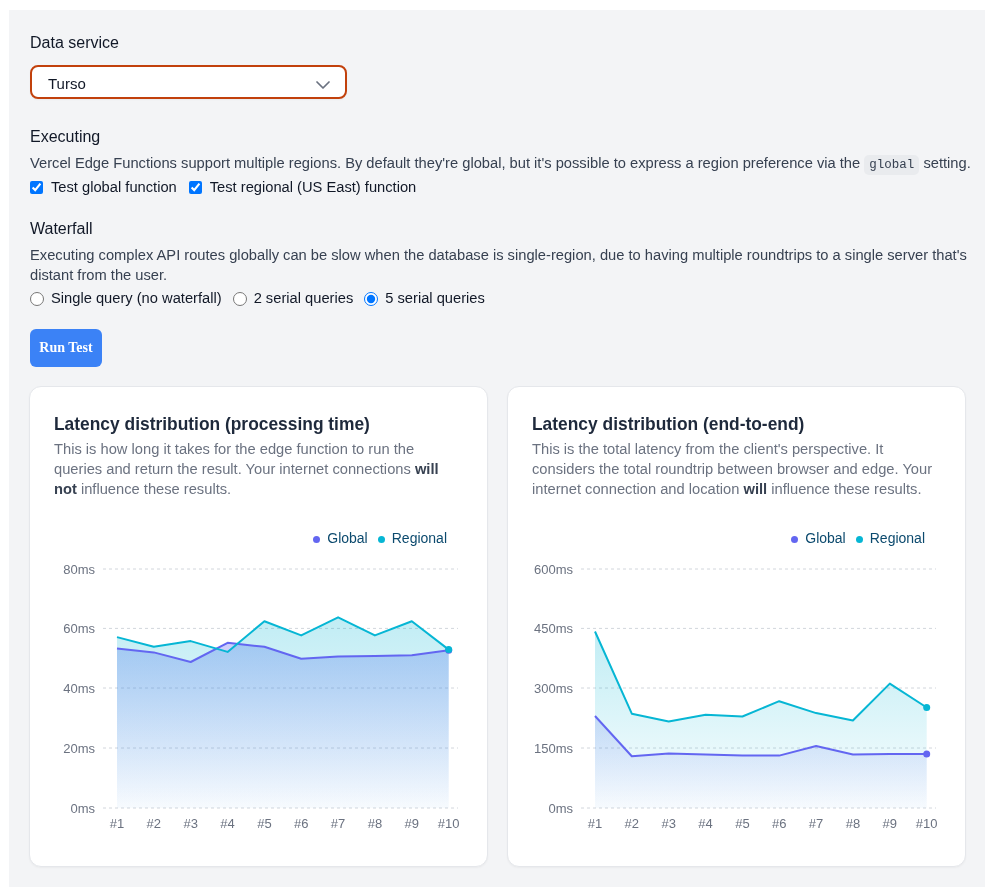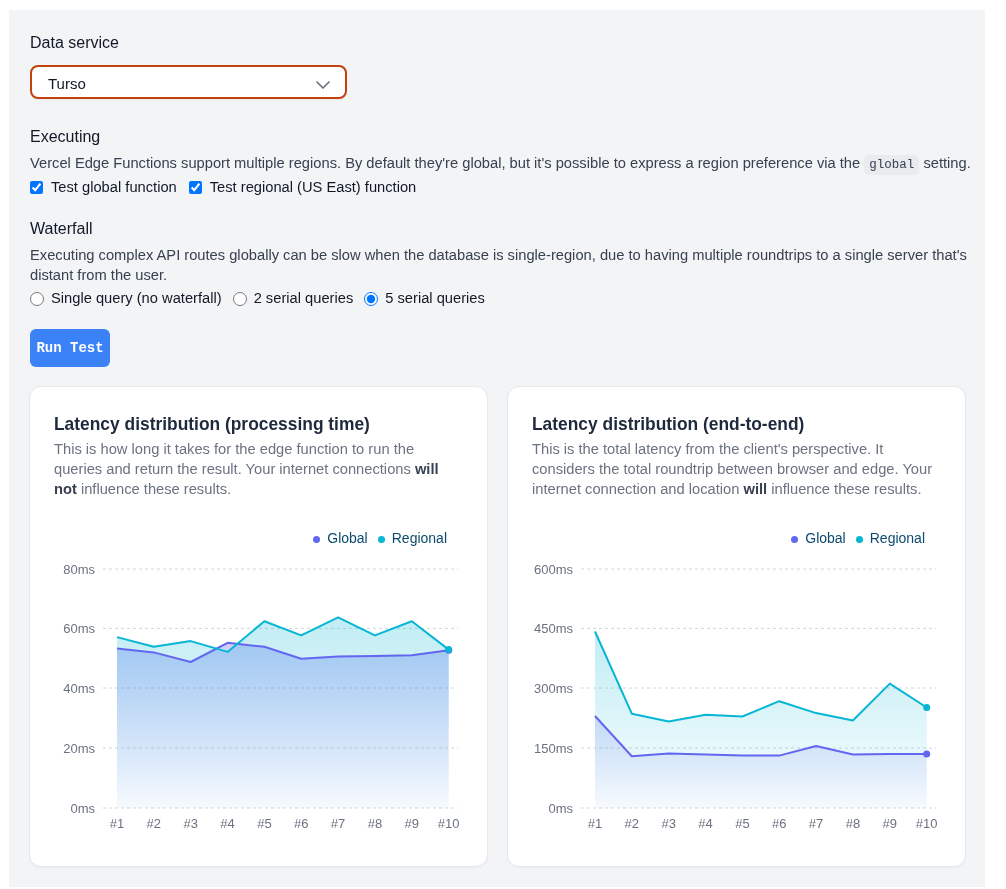--- a/index.html
+++ b/index.html
@@ -9,21 +9,21 @@
 .ptext { position:absolute; left:21px; font-size:14.7px; color:#374151; line-height:20px; }
 .select { position:absolute; left:21px; top:54.5px; width:317px; height:34.5px; background:#fff; border:2px solid #c2410c; border-radius:8px; box-shadow:0 1px 2px rgba(0,0,0,0.04); }
 .select span { position:absolute; left:16px; top:8px; font-size:15px; color:#111827; }
 .checkrow { position:absolute; left:21px; top:168.5px; font-size:14.7px; color:#111827; height:16px; }
 .checkrow label { margin-right:12px; }
 .checkrow input { vertical-align:-2px; margin-right:8px; width:13px; height:13px; }
 .radiorow { position:absolute; left:21px; top:280px; font-size:14.7px; color:#111827; }
 .radiorow label { margin-right:11px; }
 .radiorow input { vertical-align:-2.5px; margin-right:7px; width:14px; height:14px; }
 code { font-family:"Liberation Mono",monospace; font-size:12.5px; background:#e9ebee; border-radius:5px; padding:3px 5px; color:#374151; }
-.btn { position:absolute; left:21px; top:319px; width:80px; height:38px; background:#3b82f6; border:none; border-radius:6px; color:#fff; font-family:Liberation Mono, monospace; font-size:14px; font-weight:700; }
+.btn { position:absolute; left:21px; top:319px; width:72px; height:38px; background:#3b82f6; border:none; border-radius:6px; color:#fff; font-family:Liberation Serif, serif; font-size:14px; font-weight:700; }
 .card { position:absolute; top:376px; width:459px; height:481px; background:#fff; border:1px solid #e5e7eb; border-radius:12px; box-shadow:0 1px 2px rgba(0,0,0,0.04); }
 .card h2 { position:absolute; left:24px; top:26.5px; font-size:19px; font-weight:700; color:#1e293b; line-height:19px; transform:scaleX(0.915); transform-origin:left; white-space:nowrap; }
 .card .desc { position:absolute; left:24px; top:53px; width:407px; font-size:14.7px; color:#6b7280; line-height:19.9px; }
 .card .desc b { color:#374151; }
 .legend { position:absolute; right:40px; top:143.5px; font-size:14px; color:#0c4a6e; line-height:14px; }
 .dot { display:inline-block; width:7px; height:7px; border-radius:50%; }
 .ltxt { margin-left:7px; }
 </style>
 </head>
 <body>

